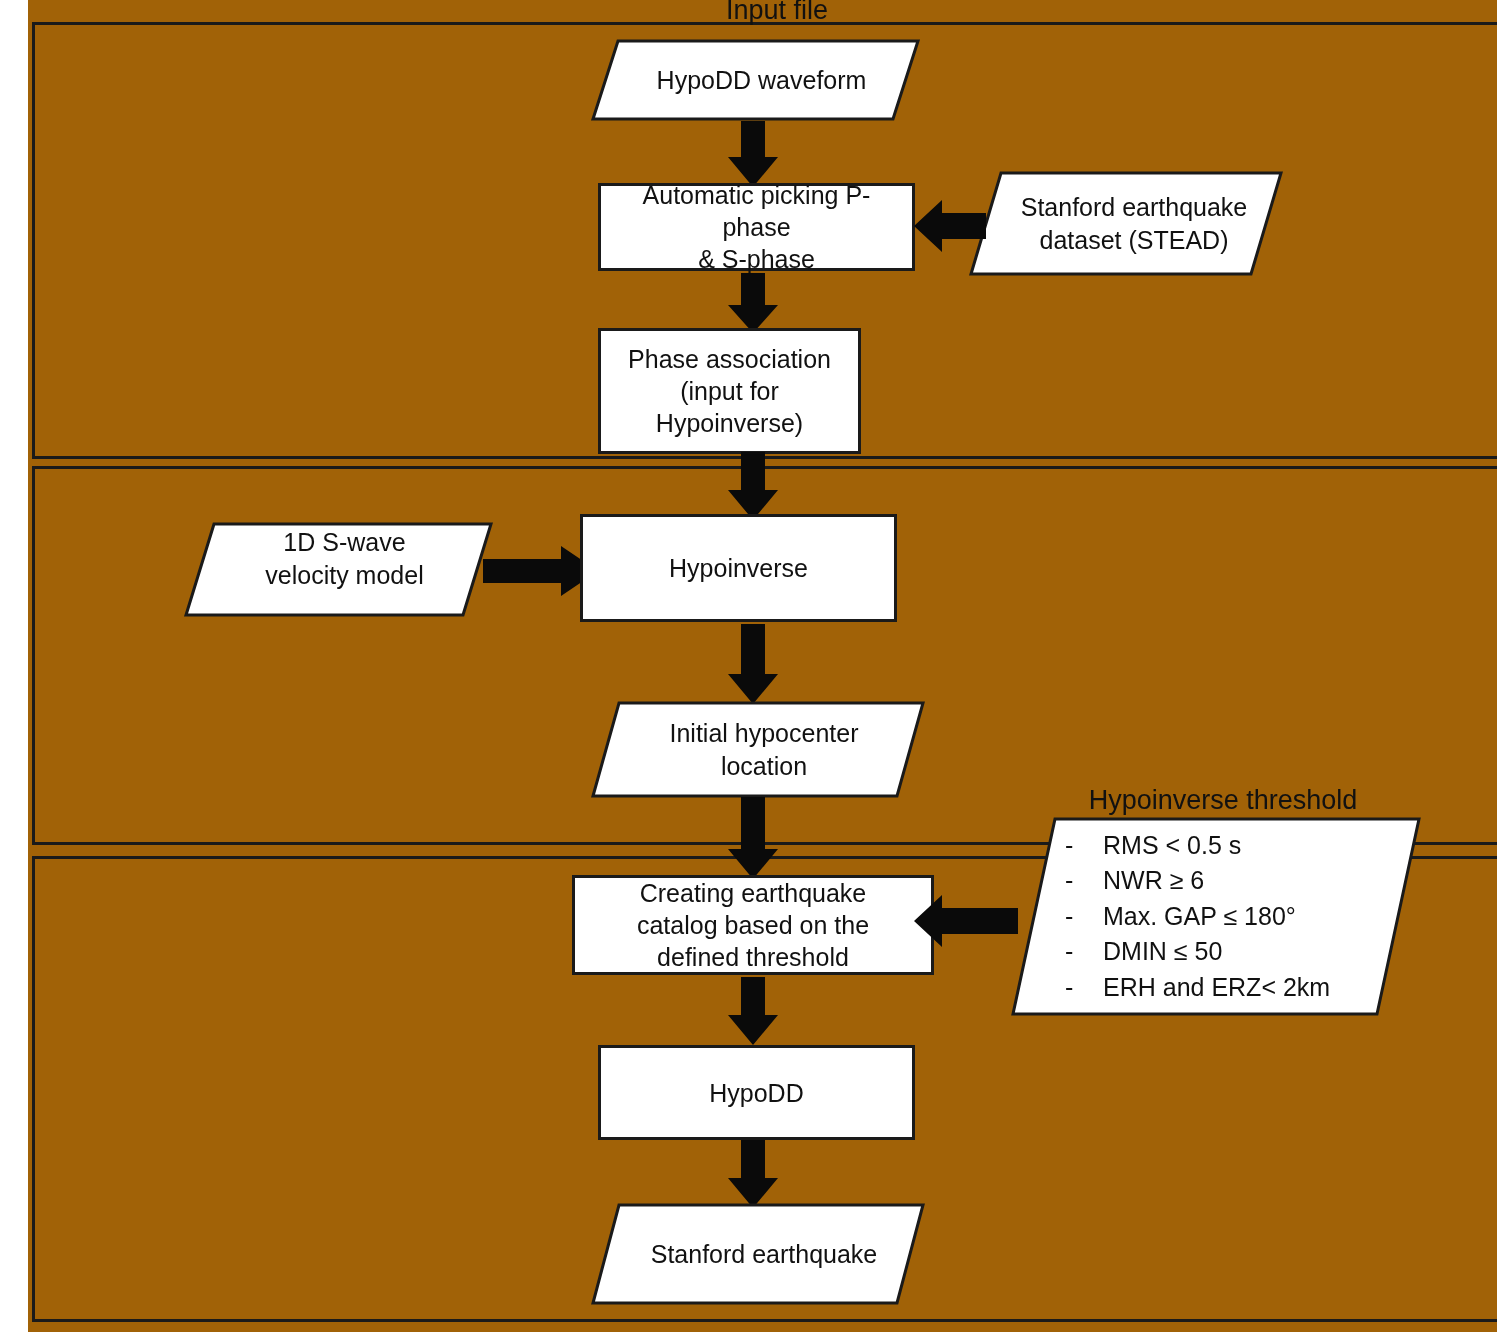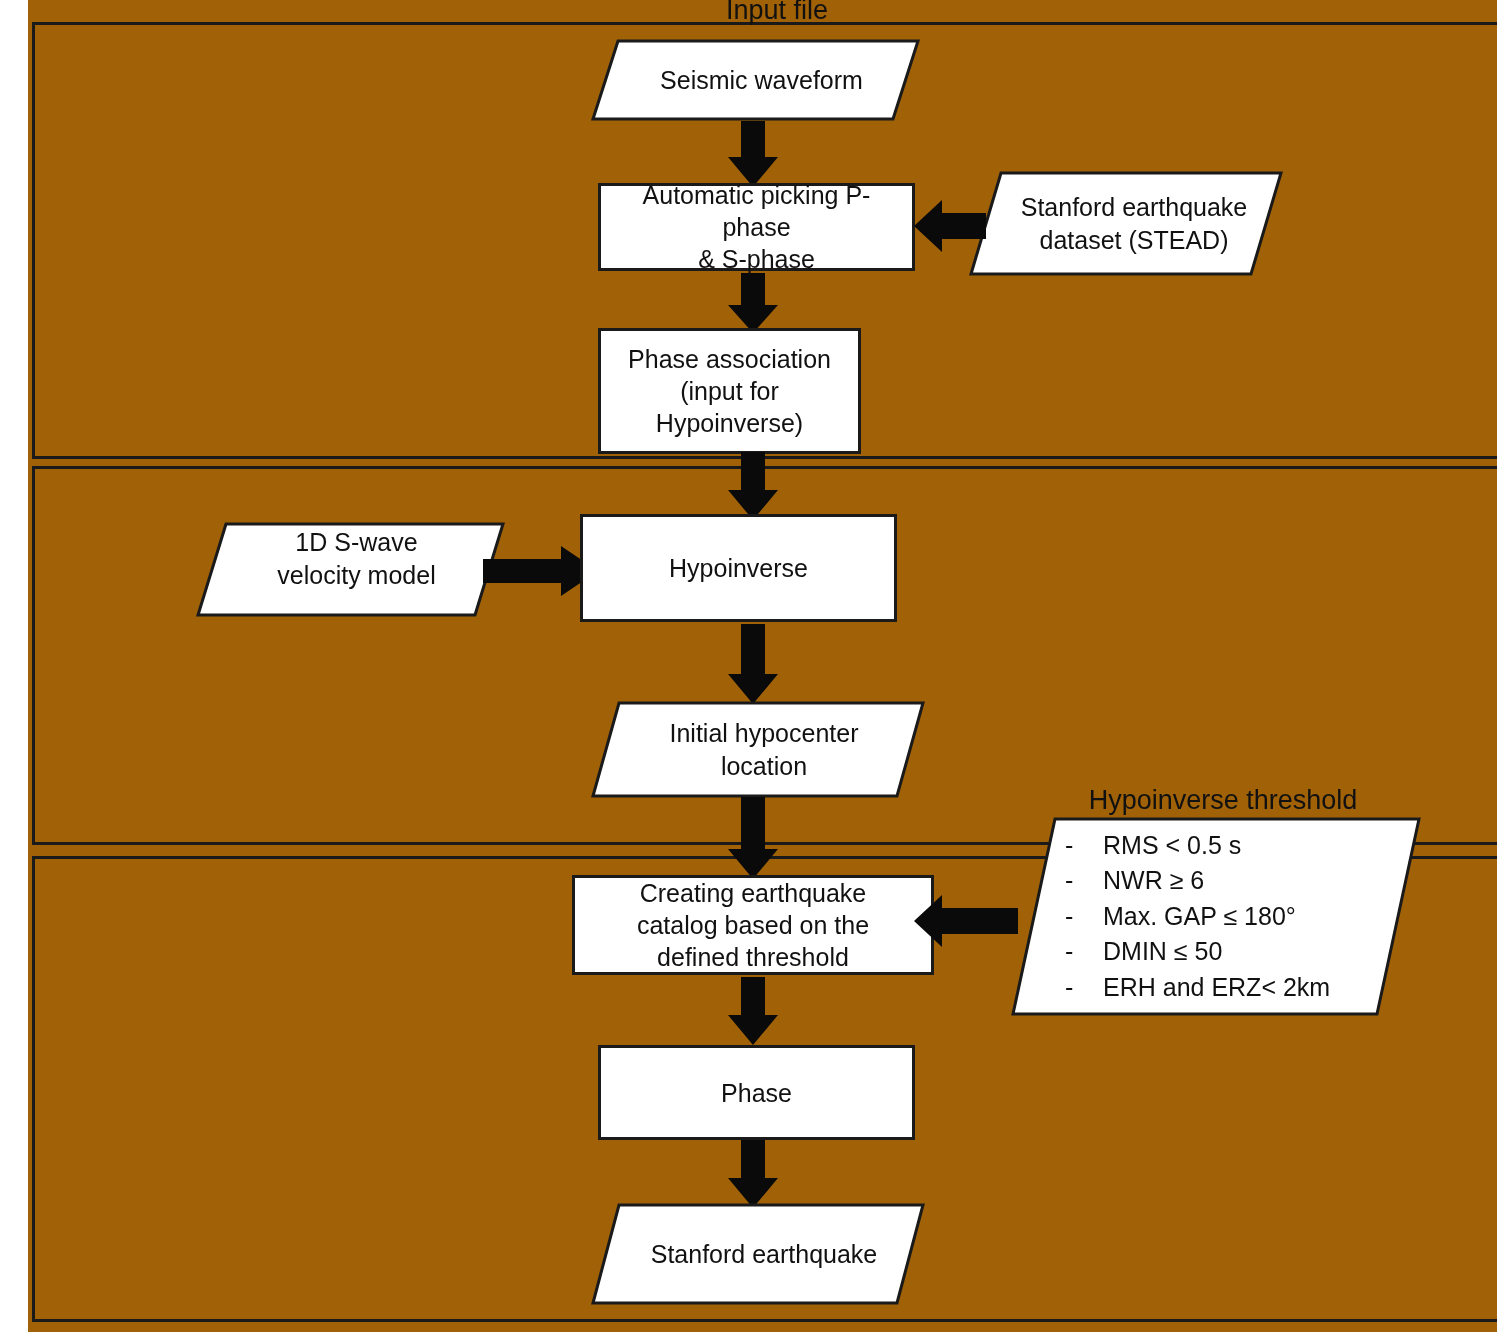--- a/index.html
+++ b/index.html
@@ -116,21 +116,21 @@
 <div id="canvas">
 
   <div class="section" style="left:4px; top:22px; width:1487px; height:437px;"></div>
 
   <div class="caption" style="left:604px; top:-4px; width:290px;">Input file</div>
 
   <div class="para" style="left:565px; top:41px; width:325px; height:78px;">
     <svg width="325" height="78" viewBox="0 0 325 78">
       <polygon points="25,0 325,0 300,78 0,78" fill="#ffffff" stroke="#1a1a1a" stroke-width="3"></polygon>
     </svg>
-    <div class="ptext" style="padding-left:6px;">Seismic waveform</div>
+    <div class="ptext" style="padding-left:6px;">HypoDD waveform</div>
   </div>
 
   <div class="arrow" style="left:700px; top:121px; width:50px; height:66px;">
     <svg width="50" height="66" viewBox="0 0 50 66">
       <polygon class="fill-black" points="13,0 37,0 37,36 50,36 25,66 0,36 13,36"></polygon>
     </svg>
   </div>
 
   <div class="box" style="left:570px; top:183px; width:317px; height:88px;">
     <span>
@@ -171,21 +171,21 @@
   </div>
 
   <div class="section" style="left:4px; top:466px; width:1487px; height:379px;"></div>
 
   <div class="arrow" style="left:700px; top:452px; width:50px; height:68px;">
     <svg width="50" height="68" viewBox="0 0 50 68">
       <polygon class="fill-black" points="13,0 37,0 37,38 50,38 25,68 0,38 13,38"></polygon>
     </svg>
   </div>
 
-  <div class="para" style="left:170px; top:524px; width:305px; height:69px;">
+  <div class="para" style="left:158px; top:524px; width:305px; height:69px;">
     <svg width="305" height="91" viewBox="0 0 305 91">
       <polygon points="28,0 305,0 277,91 0,91" fill="#ffffff" stroke="#1a1a1a" stroke-width="3"></polygon>
     </svg>
     <div class="ptext" style="padding-left:6px;">
       <span>
         <span>1D S-wave</span><br>
         <span>velocity model</span>
       </span>
     </div>
   </div>
@@ -272,21 +272,21 @@
     </svg>
   </div>
 
   <div class="arrow" style="left:700px; top:977px; width:50px; height:68px;">
     <svg width="50" height="68" viewBox="0 0 50 68">
       <polygon class="fill-black" points="13,0 37,0 37,38 50,38 25,68 0,38 13,38"></polygon>
     </svg>
   </div>
 
   <div class="box" style="left:570px; top:1045px; width:317px; height:95px;">
-    <span>Phase</span>
+    <span>HypoDD</span>
   </div>
 
   <div class="arrow" style="left:700px; top:1140px; width:50px; height:68px;">
     <svg width="50" height="68" viewBox="0 0 50 68">
       <polygon class="fill-black" points="13,0 37,0 37,38 50,38 25,68 0,38 13,38"></polygon>
     </svg>
   </div>
 
   <div class="para" style="left:565px; top:1205px; width:330px; height:98px;">
     <svg width="330" height="98" viewBox="0 0 330 98">

